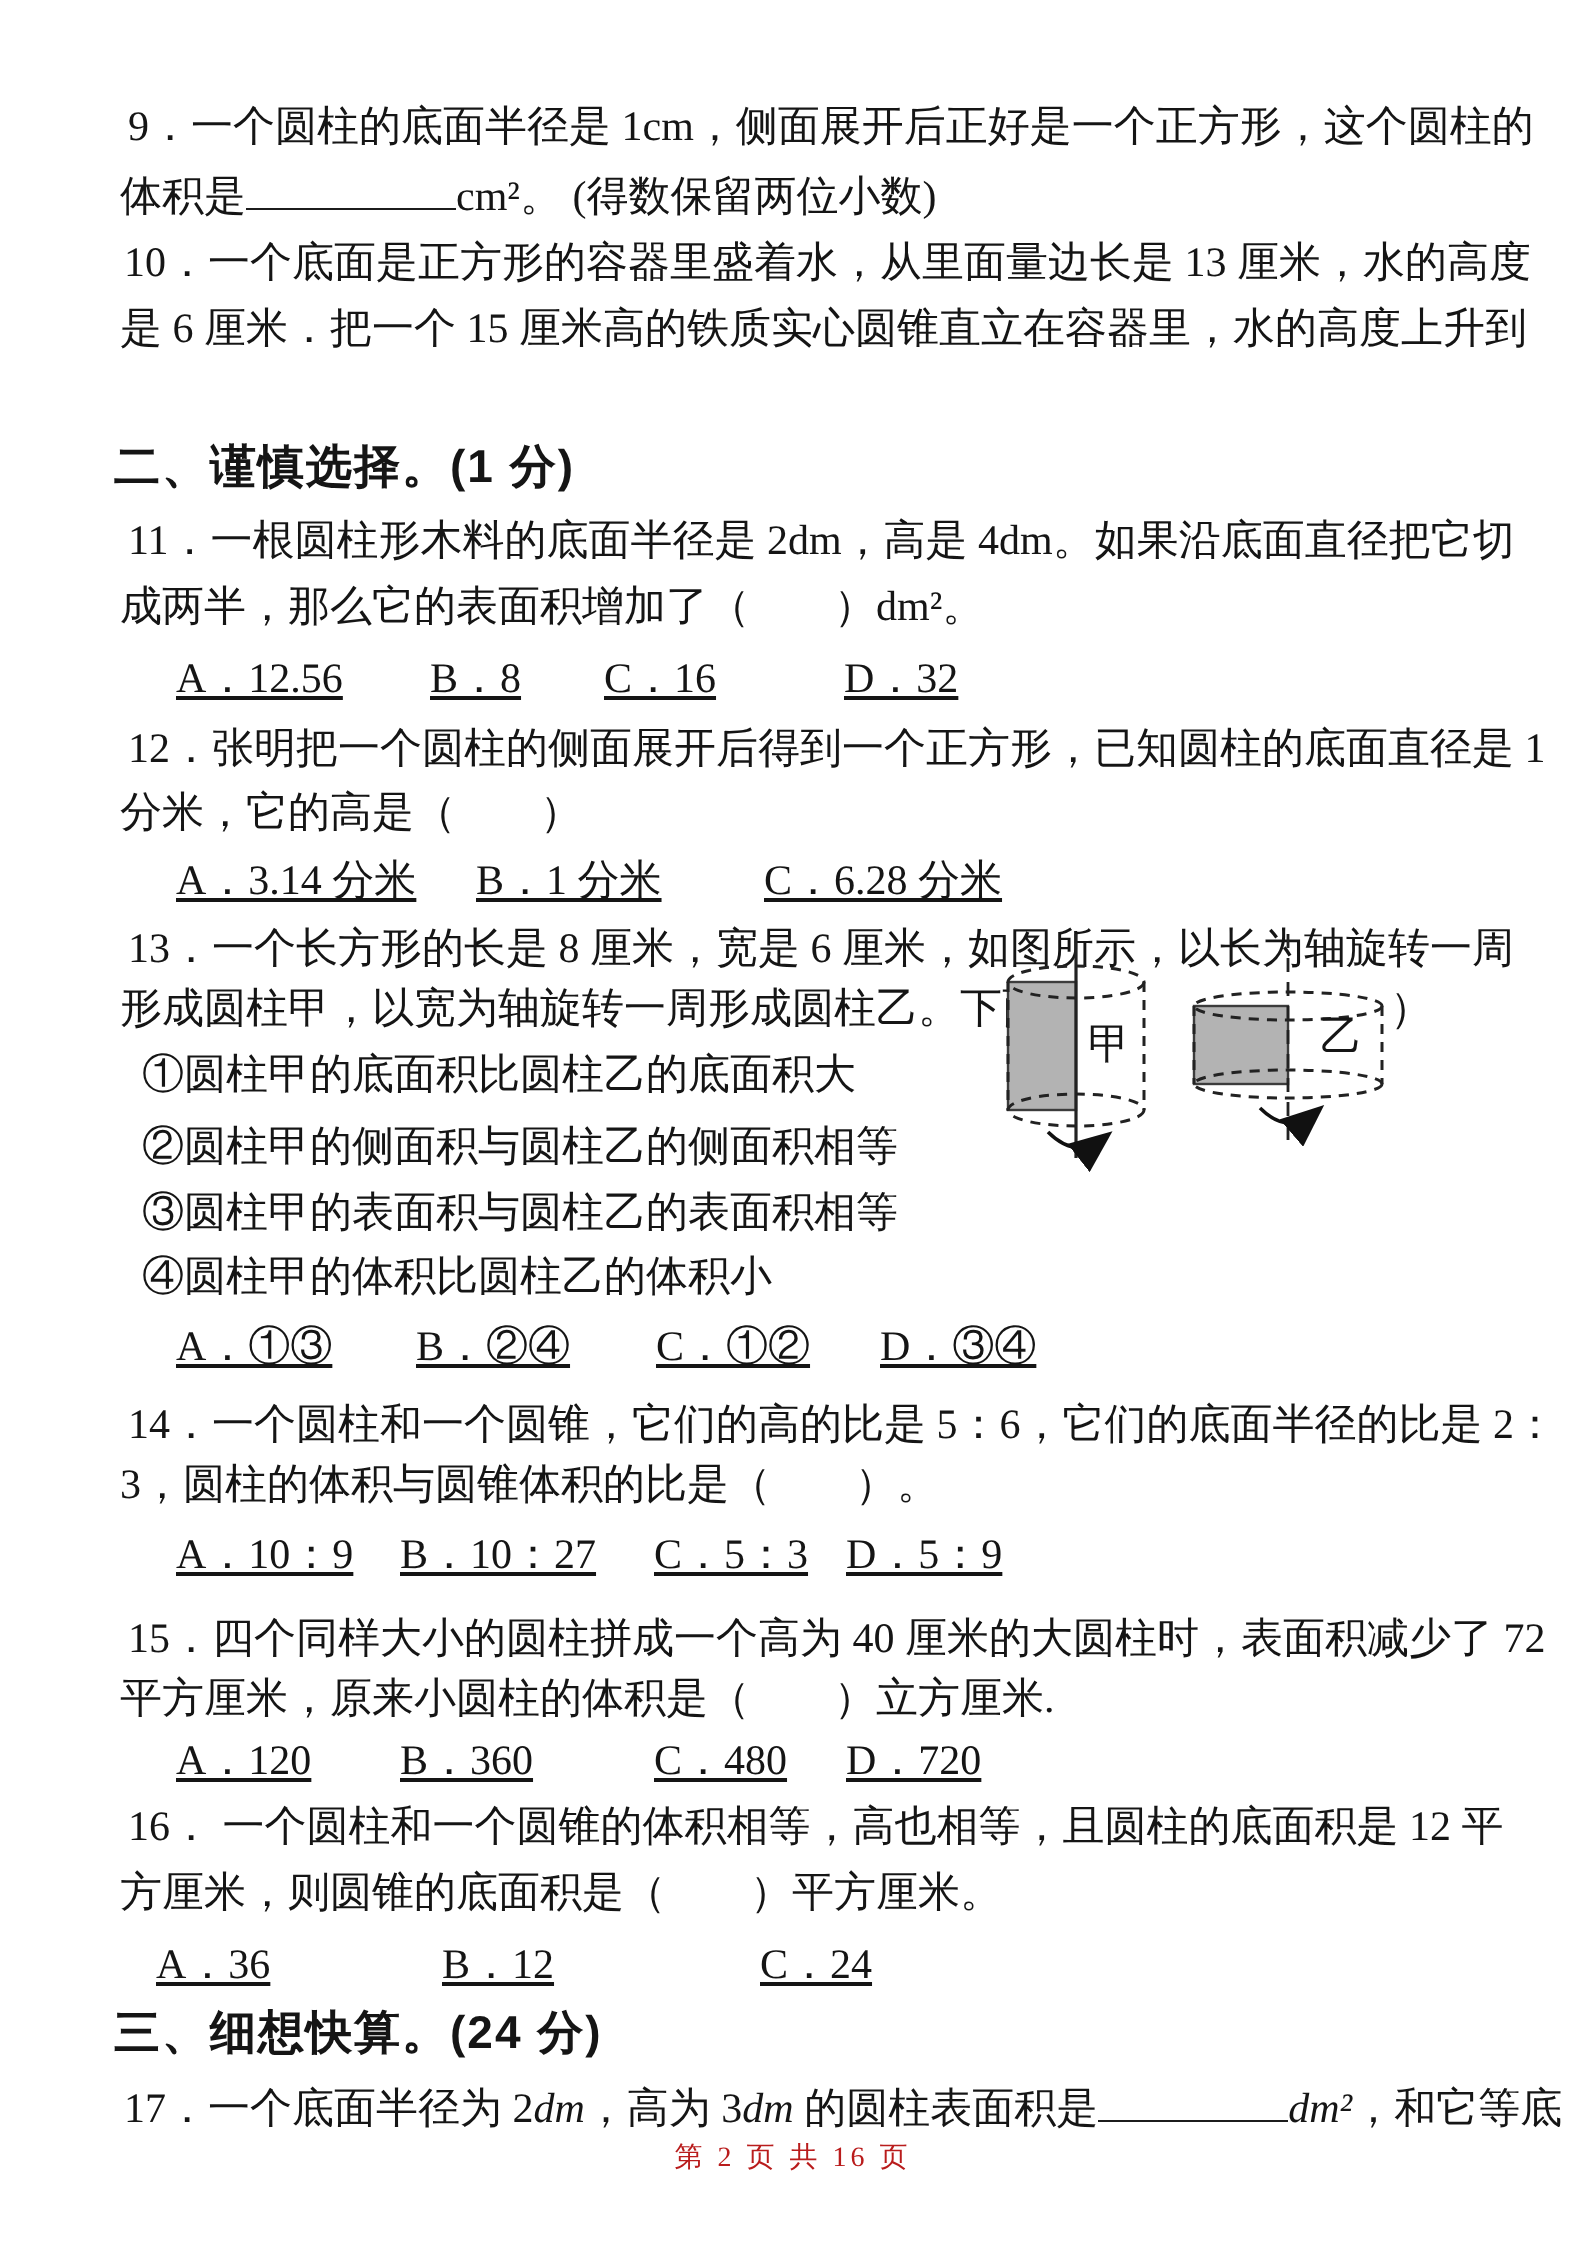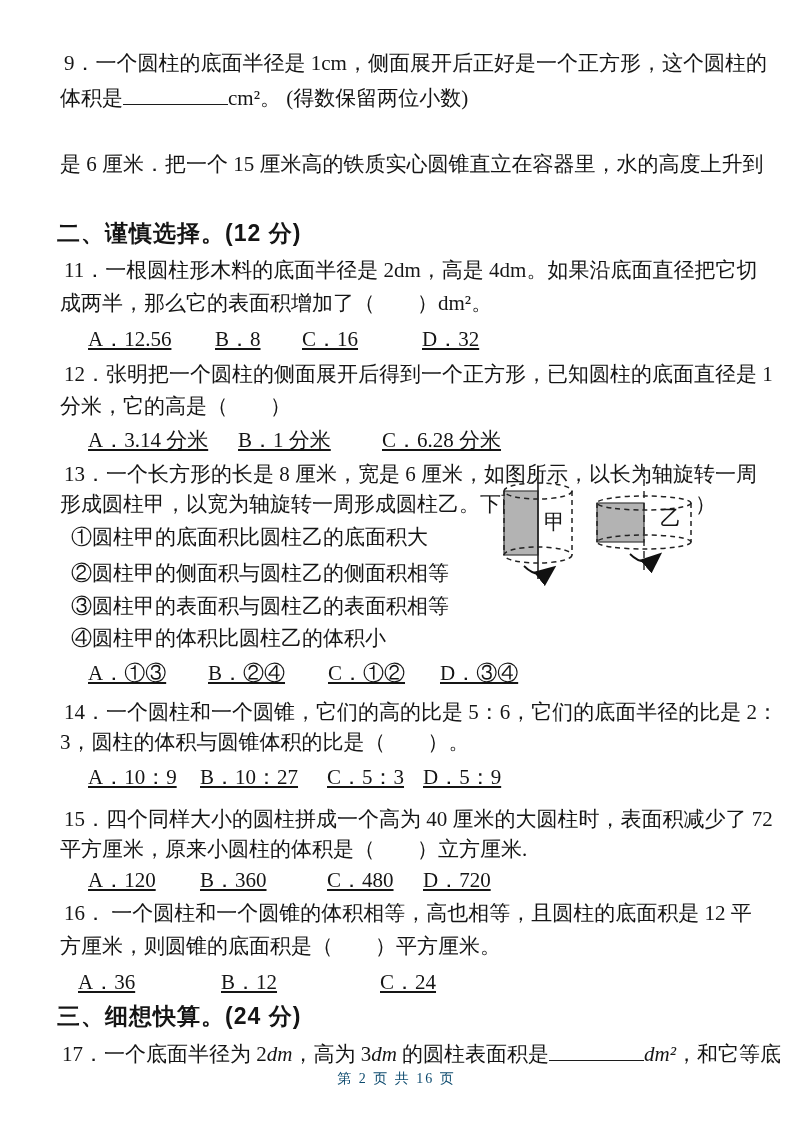--- a/index.html
+++ b/index.html
@@ -40,34 +40,35 @@
     border-bottom:1.5px solid #1c1c1c;
     height:17px;vertical-align:baseline;
   }
   .blank-q9{width:105px}
   .blank-q10{width:92px}
   .blank-q17{width:95px}
   .it{font-style:italic}
   .figure{position:absolute;left:497px;top:467px;width:252px;height:128px;}
   .footer{
     position:absolute;left:0;top:1070px;width:100%;
-    text-align:center;font-size:14px;letter-spacing:2px;color:#0c4a6e;
+    text-align:center;font-size:14px;letter-spacing:2px;color:#b91c1c;
   }
 </style>
 </head>
 <body>
 
 <div class="page">
 
   <div class="line" style="top:50px;left:64px">9．一个圆柱的底面半径是 1cm，侧面展开后正好是一个正方形，这个圆柱的</div>
   <div class="line" style="top:85px;left:60px"><span>体积是</span><span class="blank blank-q9"></span><span>cm²。 (得数保留两位小数)</span></div>
 
+  <div class="line" style="top:118px;left:62px">10．一个底面是正方形的容器里盛着水，从里面量边长是 13 厘米，水的高度</div>
   <div class="line" style="top:151px;left:60px">是 6 厘米．把一个 15 厘米高的铁质实心圆锥直立在容器里，水的高度上升到</div>
 
-  <div class="line h2" style="top:220px;left:57px">二、谨慎选择。(12 分)</div>
+  <div class="line h2" style="top:220px;left:57px">二、谨慎选择。(1 分)</div>
 
   <div class="line" style="top:257px;left:64px">11．一根圆柱形木料的底面半径是 2dm，高是 4dm。如果沿底面直径把它切</div>
   <div class="line" style="top:290px;left:60px">成两半，那么它的表面积增加了（　　）dm²。</div>
   <div class="opts opts-11" style="top:325px;left:88px">
     <span>A．12.56</span><span>B．8</span><span>C．16</span><span>D．32</span>
   </div>
 
   <div class="line" style="top:361px;left:64px">12．张明把一个圆柱的侧面展开后得到一个正方形，已知圆柱的底面直径是 1</div>
   <div class="line" style="top:393px;left:60px">分米，它的高是（　　）</div>
   <div class="opts opts-12" style="top:426px;left:88px">

